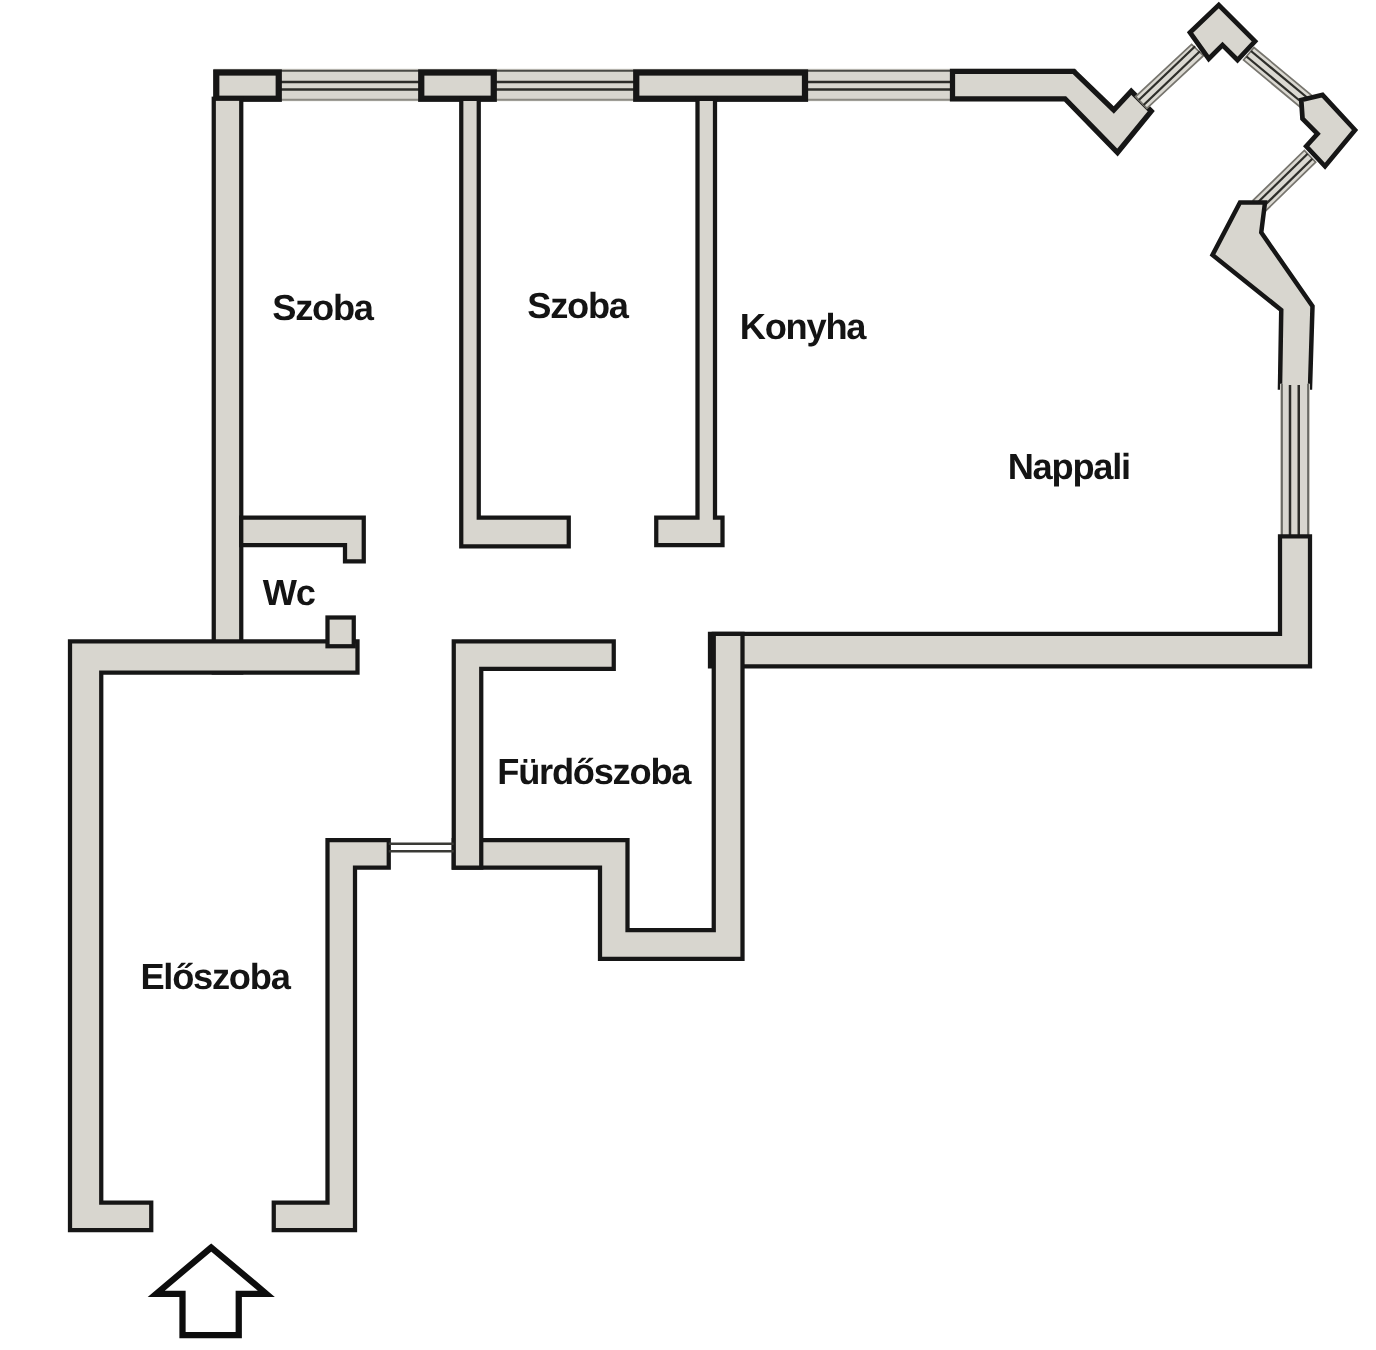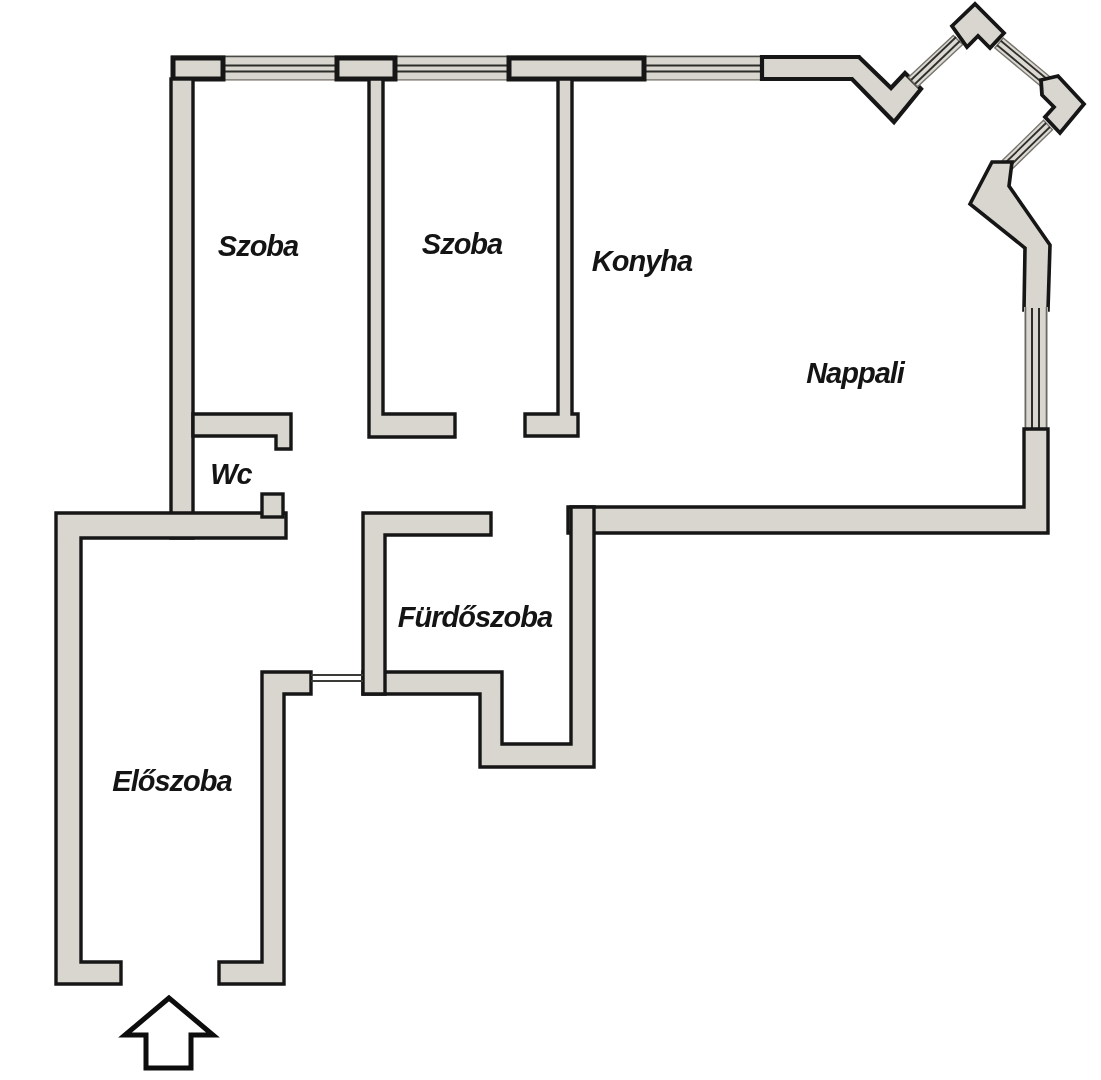--- a/index.html
+++ b/index.html
@@ -1,16 +1,16 @@
 <!DOCTYPE html>
 <html><head>
 <meta charset="utf-8">
 <style>
 html,body{margin:0;padding:0;background:#ffffff;}
-.wrap{width:1101px;height:1080px;position:relative;background:#ffffff;overflow:hidden;font-style:italic;}
+.wrap{width:1101px;height:1080px;position:relative;background:#ffffff;overflow:hidden;}
 text{font-family:"Liberation Sans", sans-serif;font-weight:bold;fill:#141414;letter-spacing:-1px;}
 </style>
 </head>
 <body>
 <div class="wrap">
 <svg width="1101" height="1080" viewBox="0 0 1101 1080">
 <g>
 
 <rect x="171" y="55" width="690" height="26" fill="#d8d6cf" stroke="none"></rect>
 <line x1="171" y1="56.5" x2="861" y2="56.5" stroke="#4a4a46" stroke-width="1.6"></line>

